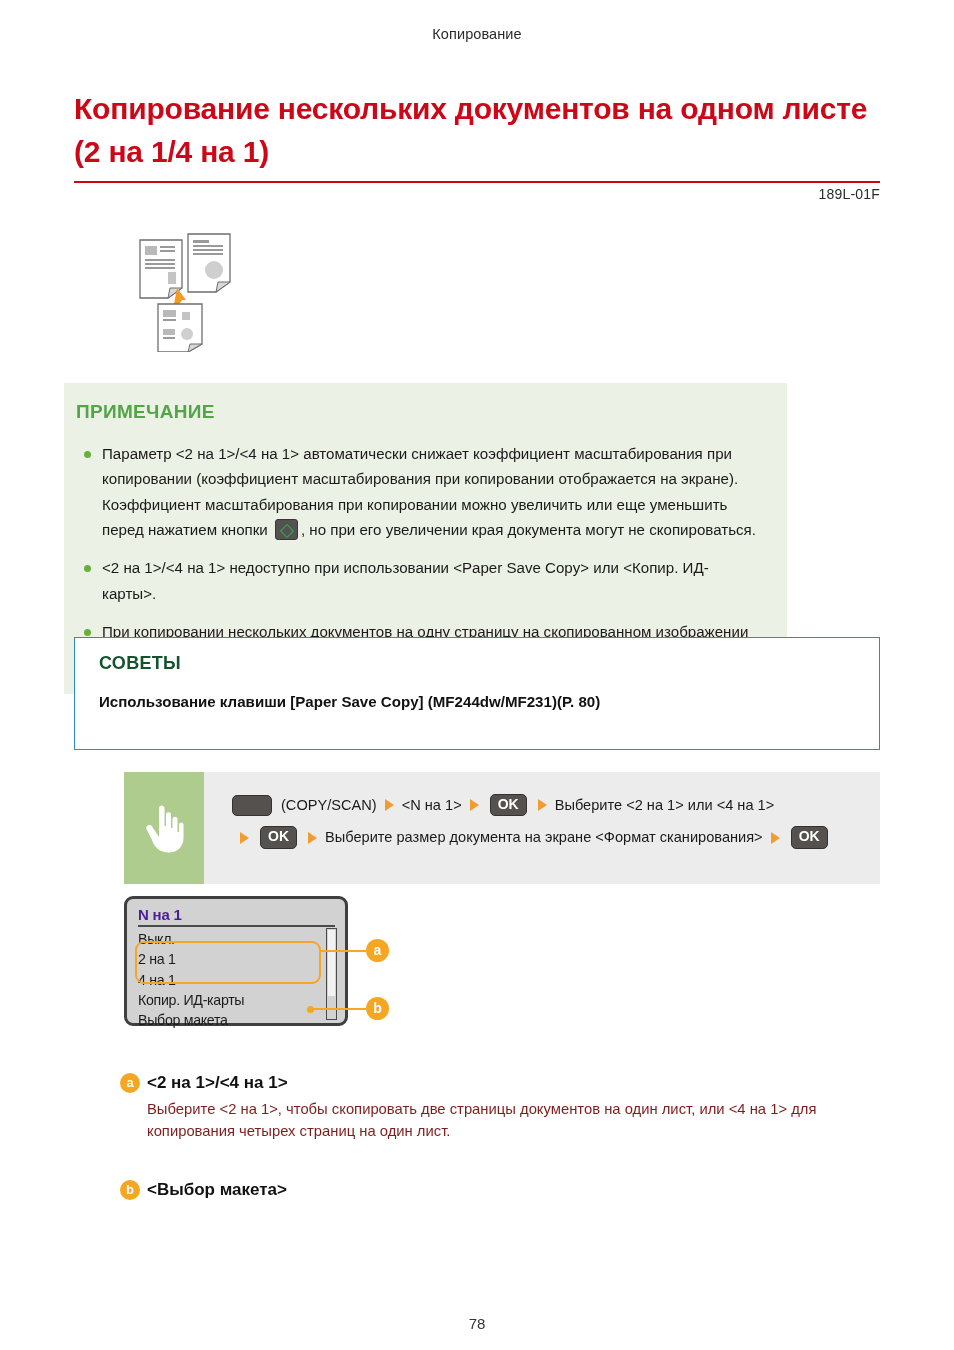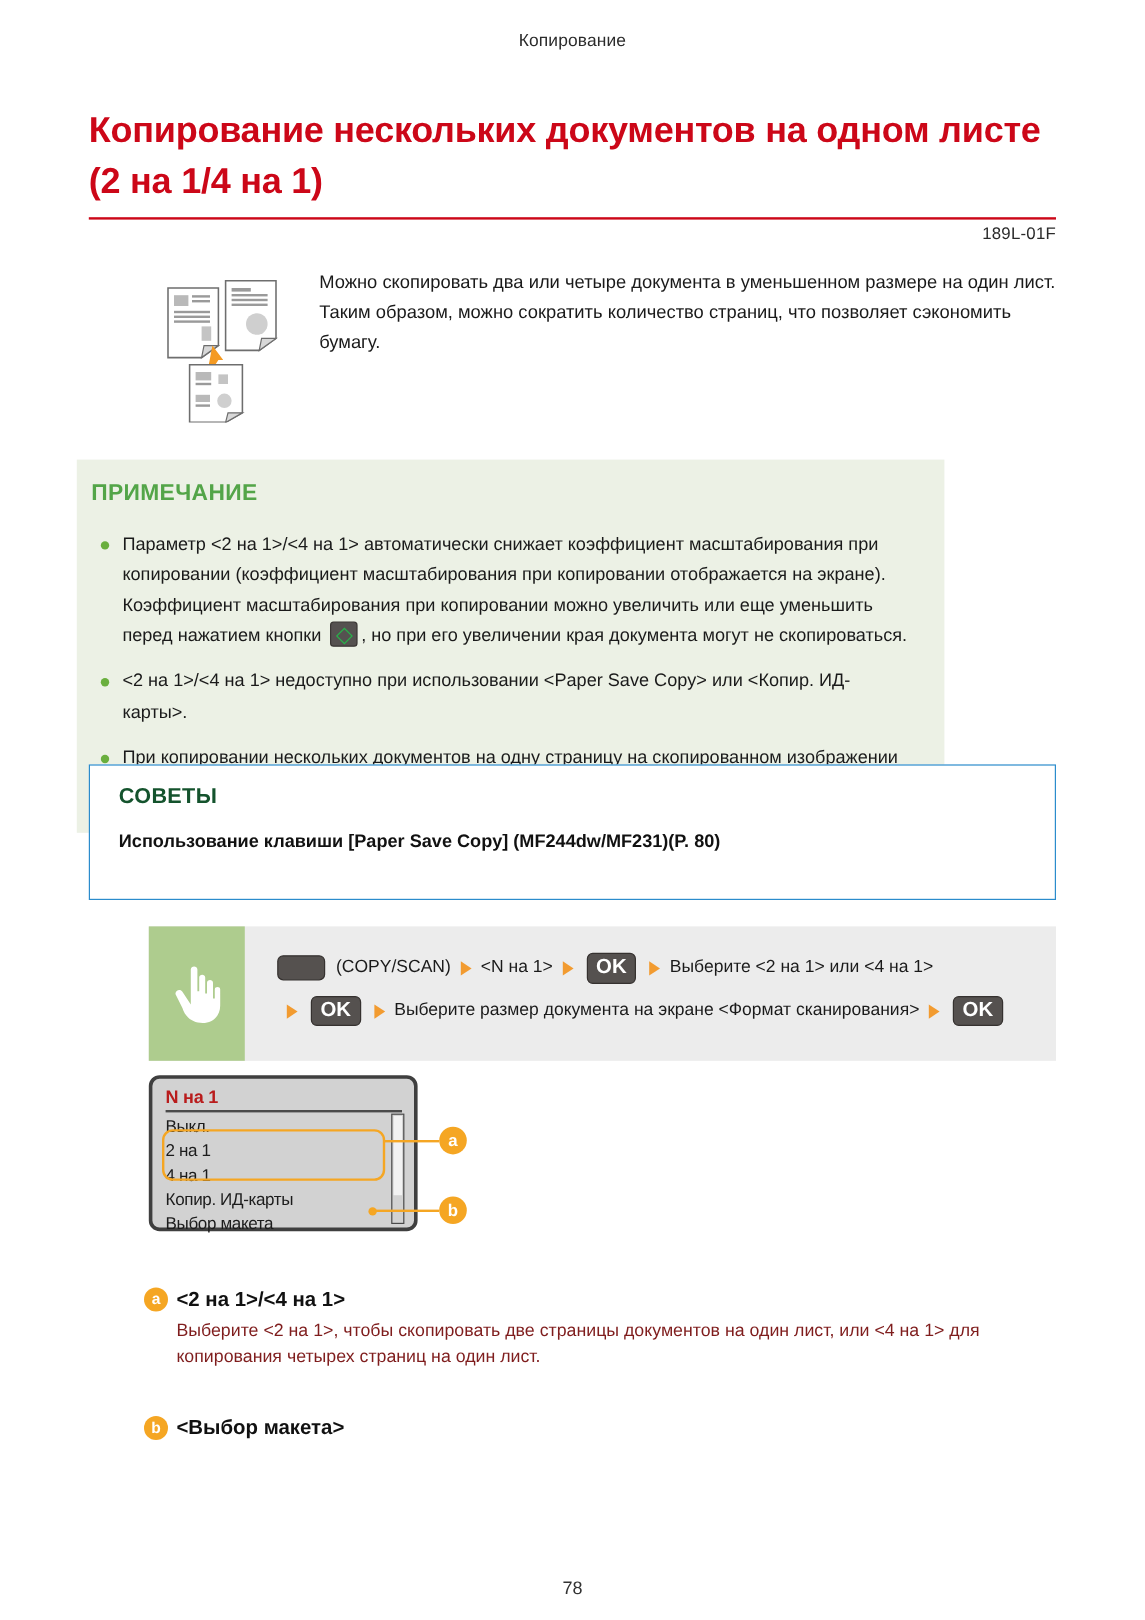--- a/index.html
+++ b/index.html
@@ -225,25 +225,24 @@
   .proc-hand {
     width: 80px;
     flex: 0 0 80px;
     background: #aecc8e;
     display: flex;
     align-items: center;
     justify-content: center;
   }
   .proc-steps {
     flex: 1;
-    padding: 22px 14px 0 11px;
+    padding: 22px 14px 0 28px;
     font-size: 14.6px;
     line-height: 1.45;
     color: #1a1a1a;
-    margin-left: 16px;
   }
   .proc-row {
     display: flex;
     align-items: center;
     flex-wrap: wrap;
     margin-bottom: 10px;
   }
   .proc-row > * { flex: 0 0 auto; }
   .btn-blank {
     display: inline-block;
@@ -255,21 +254,21 @@
     margin-right: 9px;
   }
   .btn-ok {
     display: inline-block;
     min-width: 35px;
     text-align: center;
     background: #55514f;
     border: 1.5px solid #35312f;
     border-radius: 5px;
     color: #ffffff;
-    font-size: 17px;
+    font-size: 14px;
     font-weight: bold;
     padding: 2px 7px 3px 7px;
     line-height: 1.1;
     margin: 0 3px;
   }
   .arrow-o {
     display: inline-block;
     width: 0;
     height: 0;
     border-left: 9px solid #f29b30;
@@ -294,21 +293,21 @@
     width: 224px;
     height: 130px;
     background: #d2d2d2;
     border: 3px solid #3f3f3f;
     border-radius: 9px;
     padding: 7px 10px 6px 11px;
   }
   .lcd-title {
     font-size: 15px;
     font-weight: bold;
-    color: #b91c1c;
+    color: #4c1d95;
     padding-bottom: 2px;
     border-bottom: 2px solid #4a4a4a;
     margin-bottom: 2px;
     letter-spacing: -.2px;
   }
   .lcd-list {
     list-style: none;
     margin: 0;
     padding: 0;
   }
@@ -467,21 +466,20 @@
         <path d="M58 126 L72 118 L60 118 Z" fill="#d8d8d8" stroke="#6e6e6e" stroke-width="1"></path>
         <rect x="33" y="84" width="13" height="7" fill="#b9b9b9"></rect>
         <rect x="33" y="93" width="13" height="2" fill="#9a9a9a"></rect>
         <rect x="52" y="86" width="8" height="8" fill="#c4c4c4"></rect>
         <rect x="33" y="103" width="12" height="6" fill="#b9b9b9"></rect>
         <rect x="33" y="111" width="12" height="2" fill="#9a9a9a"></rect>
         <circle cx="57" cy="108" r="6" fill="#cfcfcf"></circle>
       </g>
     </svg>
   </div>
-  <div class="intro-text">Можно скопировать два или четыре документа в уменьшенном размере на один лист. Таким образом, можно сократить количество страниц, что позволяет сэкономить бумагу.</div>
 </div>
 
 <div class="note-box">
   <div class="note-heading">ПРИМЕЧАНИЕ</div>
   <ul class="bullets">
     <li>
       <span>Параметр &lt;2 на 1&gt;/&lt;4 на 1&gt; автоматически снижает коэффициент масштабирования при копировании (коэффициент масштабирования при копировании отображается на экране). Коэффициент масштабирования при копировании можно увеличить или еще уменьшить перед нажатием кнопки </span><span class="chip-start"></span><span>, но при его увеличении края документа могут не скопироваться.</span>
     </li>
     <li>&lt;2 на 1&gt;/&lt;4 на 1&gt; недоступно при использовании &lt;Paper Save Copy&gt; или &lt;Копир. ИД-карты&gt;.</li>
     <li>При копировании нескольких документов на одну страницу на скопированном изображении могут быть созданы поля.</li>

